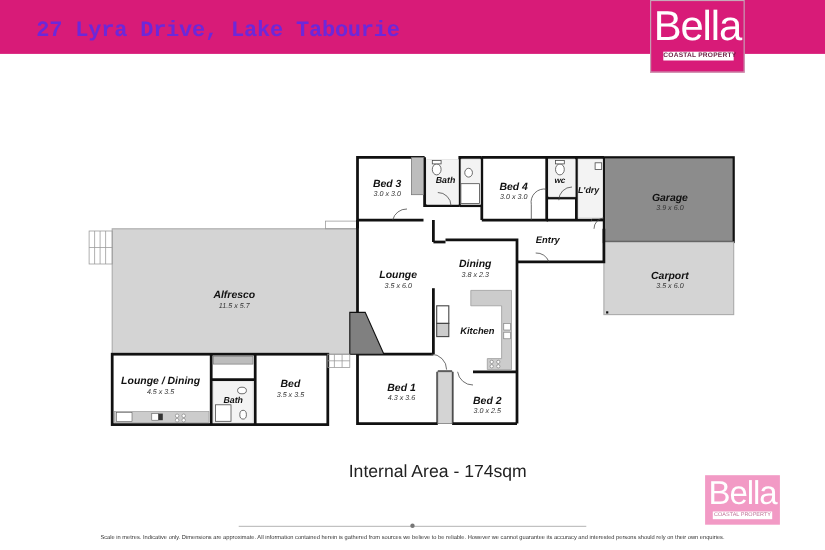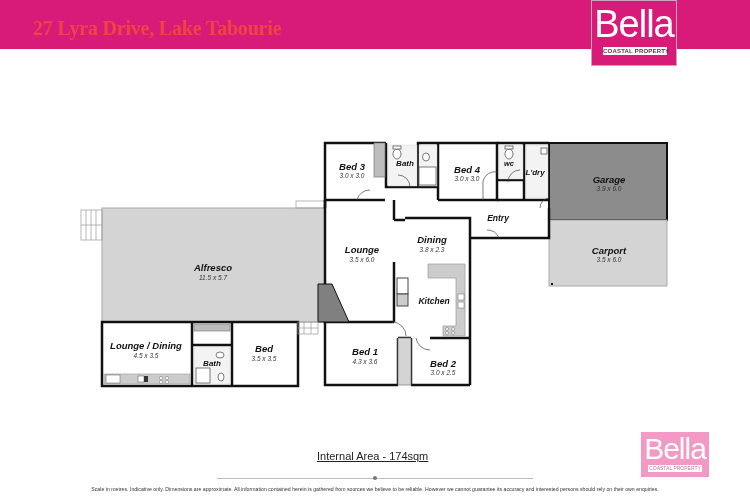--- a/index.html
+++ b/index.html
@@ -1,26 +1,26 @@
 <!DOCTYPE html>
 <html><head>
   <meta charset="utf-8">
   <style>
     html, body { margin: 0; padding: 0; background: #ffffff; }
     body { width: 750px; height: 500px; position: relative; overflow: hidden; font-family: "Liberation Sans", sans-serif; }
     .header-bar { position: absolute; left: 0; top: 0; width: 750px; height: 49px; background: #d81b78; }
-    .header-title { position: absolute; left: 33px; top: 17px; color: #ef4444; font-size: 20px; font-weight: bold; letter-spacing: -0.2px; font-family: Liberation Serif, serif; }
+    .header-title { position: absolute; left: 33px; top: 17px; color: #6d28d9; font-size: 20px; font-weight: bold; letter-spacing: -0.2px; font-family: Liberation Mono, monospace; }
     .logo-box { position: absolute; left: 591px; top: 0; width: 86px; height: 66px; background: #d81b78; border: 1px solid #c6a9b8; box-sizing: border-box; }
     .logo-word { position: absolute; left: 0; top: 3px; width: 100%; text-align: center; color: #ffffff; font-size: 38px; line-height: 40px; font-family: "Liberation Sans", sans-serif; letter-spacing: -1px; }
     .logo-tag { position: absolute; left: 11px; top: 46px; width: 64px; height: 8px; background: #ffffff; color: #6a1f43; font-size: 6px; line-height: 8px; font-weight: bold; text-align: center; letter-spacing: 0.2px; white-space: nowrap; }
     .plan { position: absolute; left: 0; top: 0; }
     .plan text { font-family: "Liberation Sans", sans-serif; fill: #111111; }
     .room-label { font-weight: bold; font-style: italic; font-size: 9.5px; }
     .room-dim { font-style: italic; font-size: 6.5px; fill: #333333 !important; }
-    .area-text { position: absolute; left: 317px; top: 450px; font-size: 11px; color: #222222; text-decoration: underline; }
+    .area-text { position: absolute; left: 317px; top: 421px; font-size: 16px; color: #222222; }
     .logo2 { position: absolute; left: 641px; top: 432px; width: 68px; height: 45px; background: #f29ac5; }
     .logo2-word { position: absolute; left: 0; top: 2px; width: 100%; text-align: center; color: #ffffff; font-size: 30px; line-height: 30px; letter-spacing: -1px; }
     .logo2-tag { position: absolute; left: 7px; top: 33px; width: 54px; height: 7px; background: #ffffff; color: #c07599; font-size: 5px; line-height: 7px; text-align: center; white-space: nowrap; }
     .scale-bar { position: absolute; left: 217px; top: 478px; width: 316px; height: 1px; background: #bbbbbb; }
     .scale-dot { position: absolute; left: 373px; top: 476px; width: 4px; height: 4px; background: #777777; border-radius: 50%; }
     .disclaimer { position: absolute; left: 0; top: 486px; width: 750px; text-align: center; font-size: 5.2px; color: #333333; white-space: nowrap; }
   </style>
 </head>
 <body>
 

